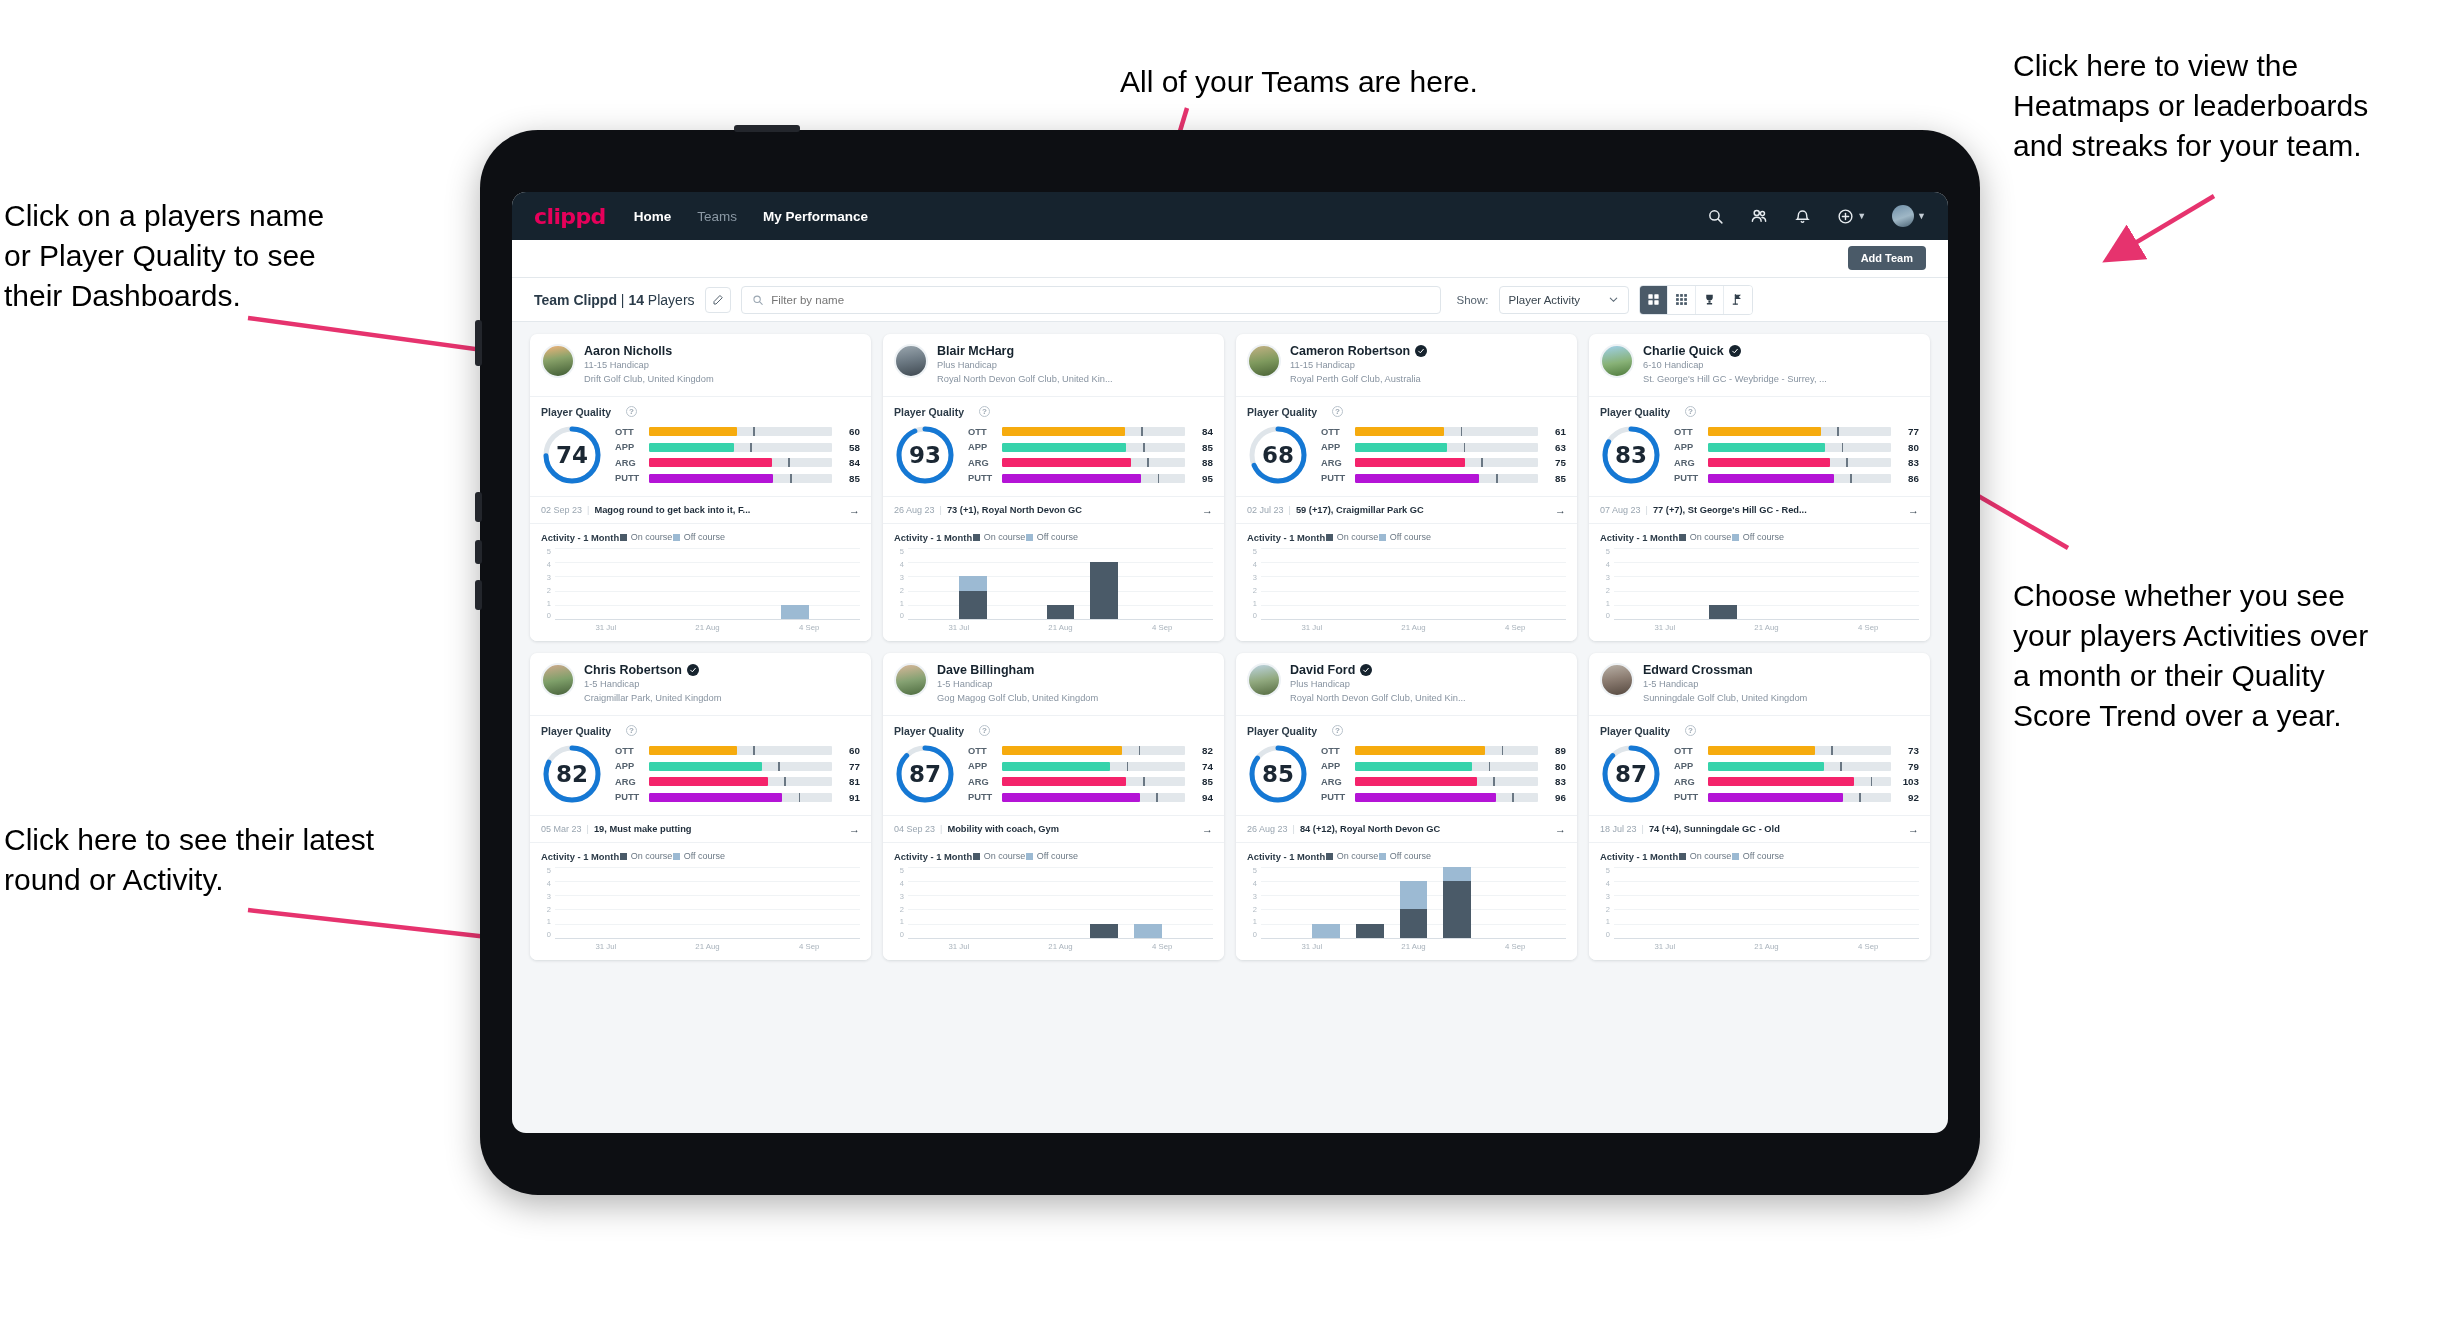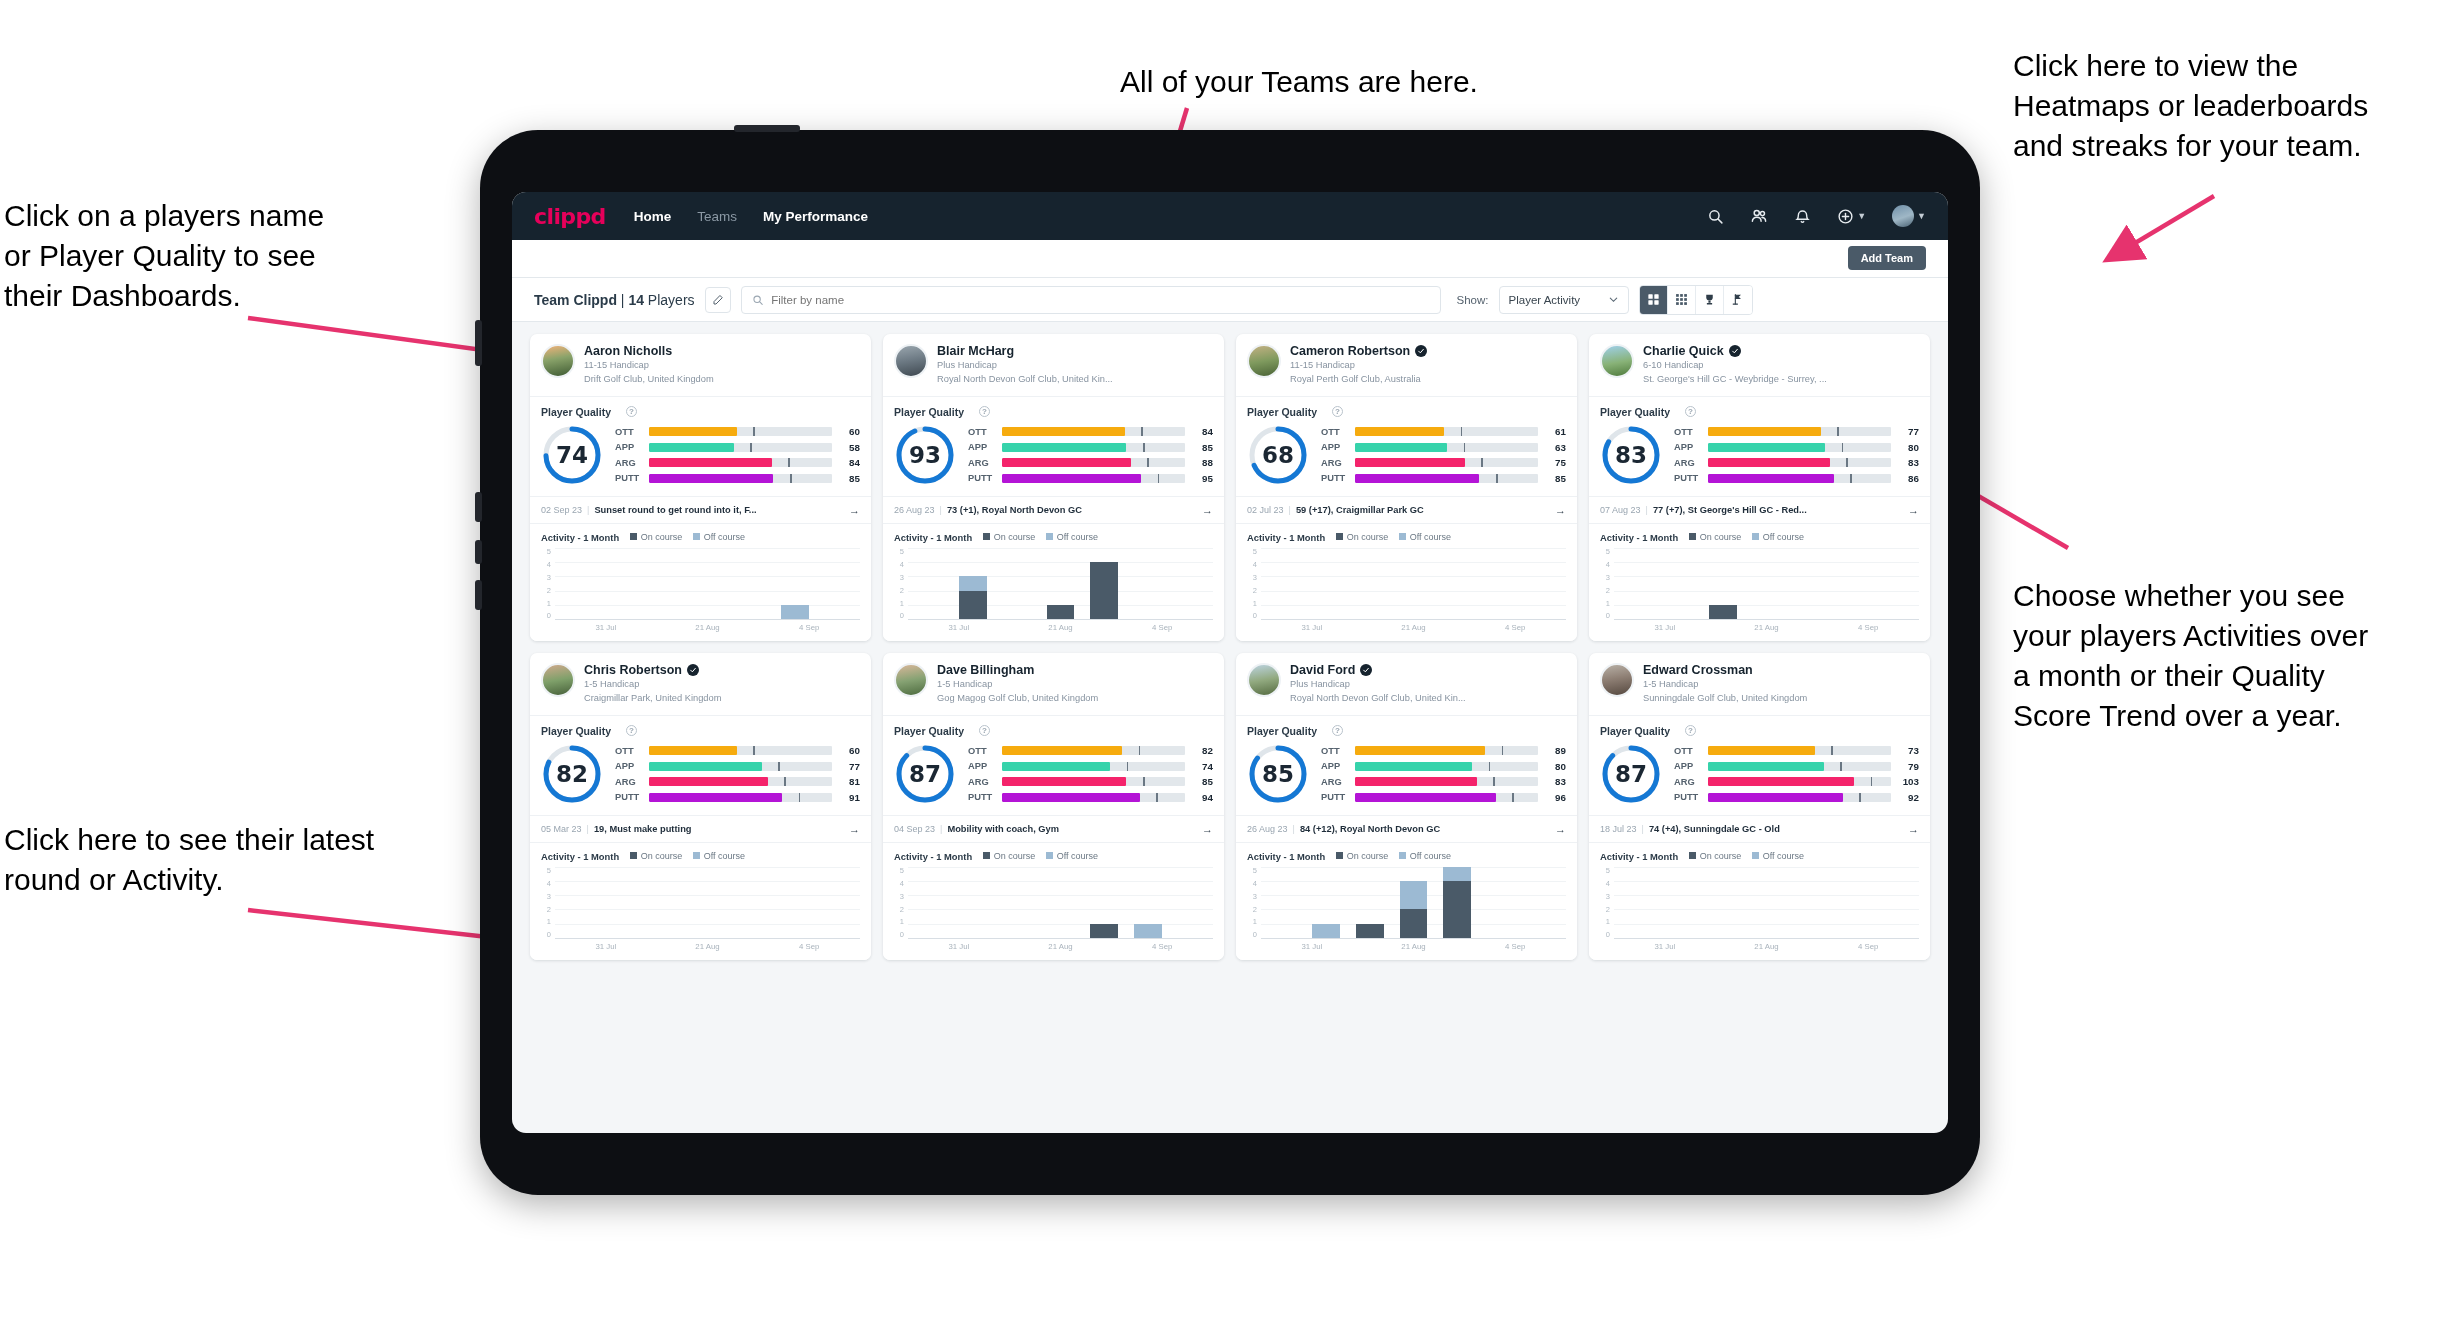--- a/index.html
+++ b/index.html
@@ -195,21 +195,21 @@
   }
   .rdate { font-size: 9px; color: #9aa6b1; white-space: nowrap; }
   .rsep { color: #cfd6dc; font-size: 9px; }
   .rtitle {
     font-size: 9.3px; font-weight: 700; color: #1f2d3a;
     white-space: nowrap; overflow: hidden; text-overflow: ellipsis; flex: 1;
   }
   .rarrow { font-size: 11px; color: #2b3a47; }
 
   .act-sec { border-top: 1px solid #eef1f4; padding: 8px 11px 9px; background: #fff; }
-  .act-head { display: flex; align-items: flex-start; gap: 11px; margin-bottom: 5px; }
+  .act-head { display: flex; align-items: center; gap: 1px; margin-bottom: 5px; }
   .act-title { font-size: 9.4px; font-weight: 700; color: #2b3a47; }
   .lg { display: flex; align-items: center; gap: 3.5px; }
   .lgsq { width: 7px; height: 7px; }
   .lgtxt { font-size: 9px; color: #6b7884; }
 
   .chart { display: flex; height: 72px; }
   .yaxis {
     width: 14px; display: flex; flex-direction: column;
     justify-content: space-between; align-items: flex-end;
     padding-right: 4px;
@@ -434,21 +434,21 @@
       </div>
       <div class="mval">85</div>
     </div>
                 </div>
       </div>
     </div>
 
     <div class="round-row">
       <span class="rdate">02 Sep 23</span>
       <span class="rsep">|</span>
-      <span class="rtitle">Sunset round to get round into it, F...</span>
+      <span class="rtitle">Magog round to get back into it, F...</span>
       <span class="rarrow">→</span>
     </div>
 
     <div class="act-sec">
       <div class="act-head">
         <div class="act-title">Activity - 1 Month</div>
         <div class="lg">
           <span class="lgsq" style="background:#4a5a68;"></span>
           <span class="lgtxt">On course</span>
         </div>

